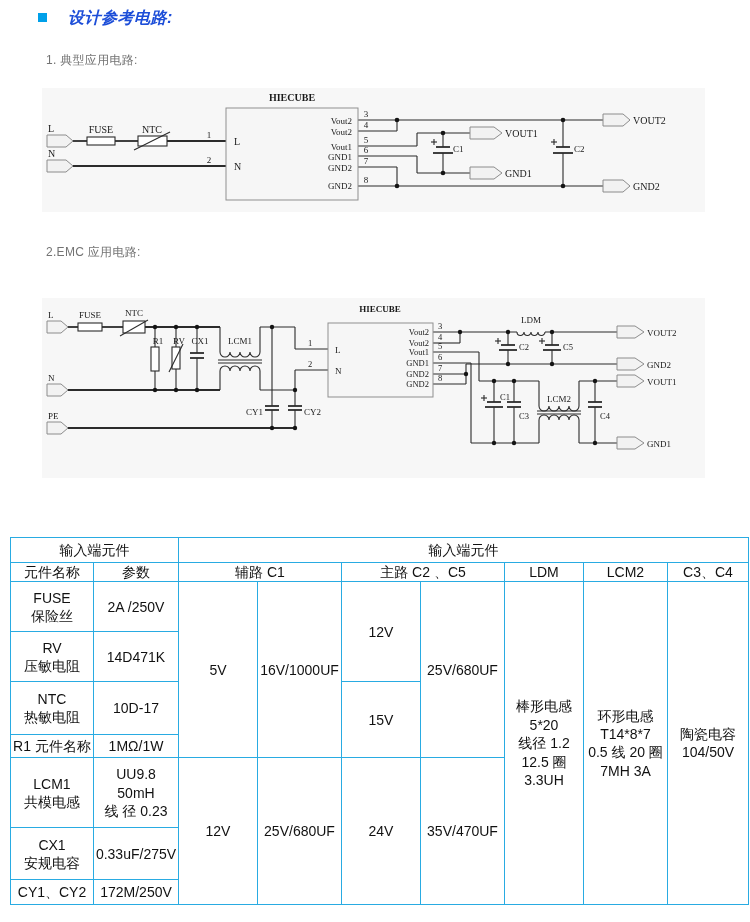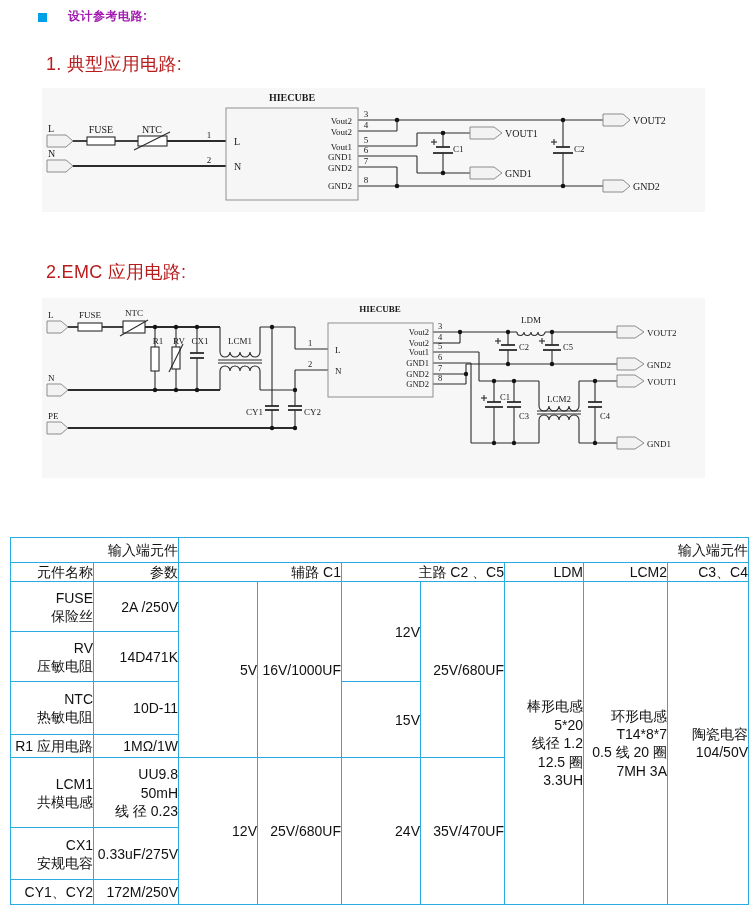--- a/index.html
+++ b/index.html
@@ -1,41 +1,41 @@
 <!DOCTYPE html>
 <html><head>
 <meta charset="utf-8">
 <style>
   html,body{margin:0;padding:0;background:#fff;}
   .page{position:relative;width:750px;height:922px;background:#ffffff;overflow:hidden;
         font-family:"Liberation Sans",sans-serif;color:#1a1a1a;}
   
   .doc-title{position:absolute;top:8px;left:38px;display:flex;align-items:flex-start;}
   .bullet{width:9px;height:9px;background:#00a0e9;margin:5px 21px 0 0;}
-  .doc-title .t{color:#a21caf;font-size:12px;font-weight:bold;letter-spacing:.5px;}
-  .sec{position:absolute;font-size:18px;color:#b91c1c;letter-spacing:.3px;}
+  .doc-title .t{color:#1d4ed8;font-size:16px;font-weight:bold;letter-spacing:.5px;font-style:italic;}
+  .sec{position:absolute;font-size:12px;color:#737373;letter-spacing:.3px;}
   .sec1{top:52px;left:46px;}
-  .sec2{top:260px;left:46px;}
+  .sec2{top:244px;left:46px;}
   
   .circ{position:absolute;left:42px;}
   .c1{top:88px;}
   .c2{top:298px;}
   .w{stroke:#2b2b2b;stroke-width:1.1;fill:none;}
   .wt{stroke:#2b2b2b;stroke-width:1.8;fill:none;}
   .dot{fill:#141414;stroke:none;}
   .box{fill:#f6f6f6;stroke:#8f8f8f;stroke-width:1;}
   .tag{fill:#f2f2f2;stroke:#8c8c8c;stroke-width:1;}
   .comp{fill:#ffffff;stroke:#2b2b2b;stroke-width:1.1;}
   text{font-family:"Liberation Serif",serif;fill:#1a1a1a;}
   .t10{font-size:10px;} .t9{font-size:9px;} .t8{font-size:8.5px;}
   .mid{text-anchor:middle;} .end{text-anchor:end;}
   .bold{font-weight:bold;}
   
   .spec-table{position:absolute;left:10px;top:537px;width:738px;border-collapse:collapse;table-layout:fixed;}
-  .spec-table td{border:1.5px solid #29abe2;text-align:right;vertical-align:middle;
+  .spec-table td{border:1.5px solid #29abe2;text-align:center;vertical-align:middle;
                  font-size:14px;color:#111;padding:0;line-height:1.32;overflow:hidden;}
 </style>
 </head>
 <body>
 
 <div class="page">
 
   <div class="doc-title">
     <div class="bullet"></div>
     <div class="t">设计参考电路:</div>
@@ -359,25 +359,25 @@
         <td rowspan="7">棒形电感<br>5*20<br>线径  1.2<br>12.5  圈<br>3.3UH</td>
         <td rowspan="7">环形电感<br>T14*8*7<br>0.5 线 20 圈<br>7MH 3A</td>
         <td rowspan="7">陶瓷电容<br>104/50V</td>
       </tr>
       <tr style="height:50px">
         <td>RV<br>压敏电阻</td>
         <td>14D471K</td>
       </tr>
       <tr style="height:53px">
         <td>NTC<br>热敏电阻</td>
-        <td>10D-11</td>
+        <td>10D-17</td>
         <td rowspan="2">15V</td>
       </tr>
       <tr style="height:23px">
-        <td>R1 应用电路</td>
+        <td>R1 元件名称</td>
         <td>1MΩ/1W</td>
       </tr>
       <tr style="height:70px">
         <td>LCM1<br>共模电感</td>
         <td>UU9.8<br>50mH<br>线 径 0.23</td>
         <td rowspan="3">12V</td>
         <td rowspan="3">25V/680UF</td>
         <td rowspan="3">24V</td>
         <td rowspan="3">35V/470UF</td>
       </tr>

